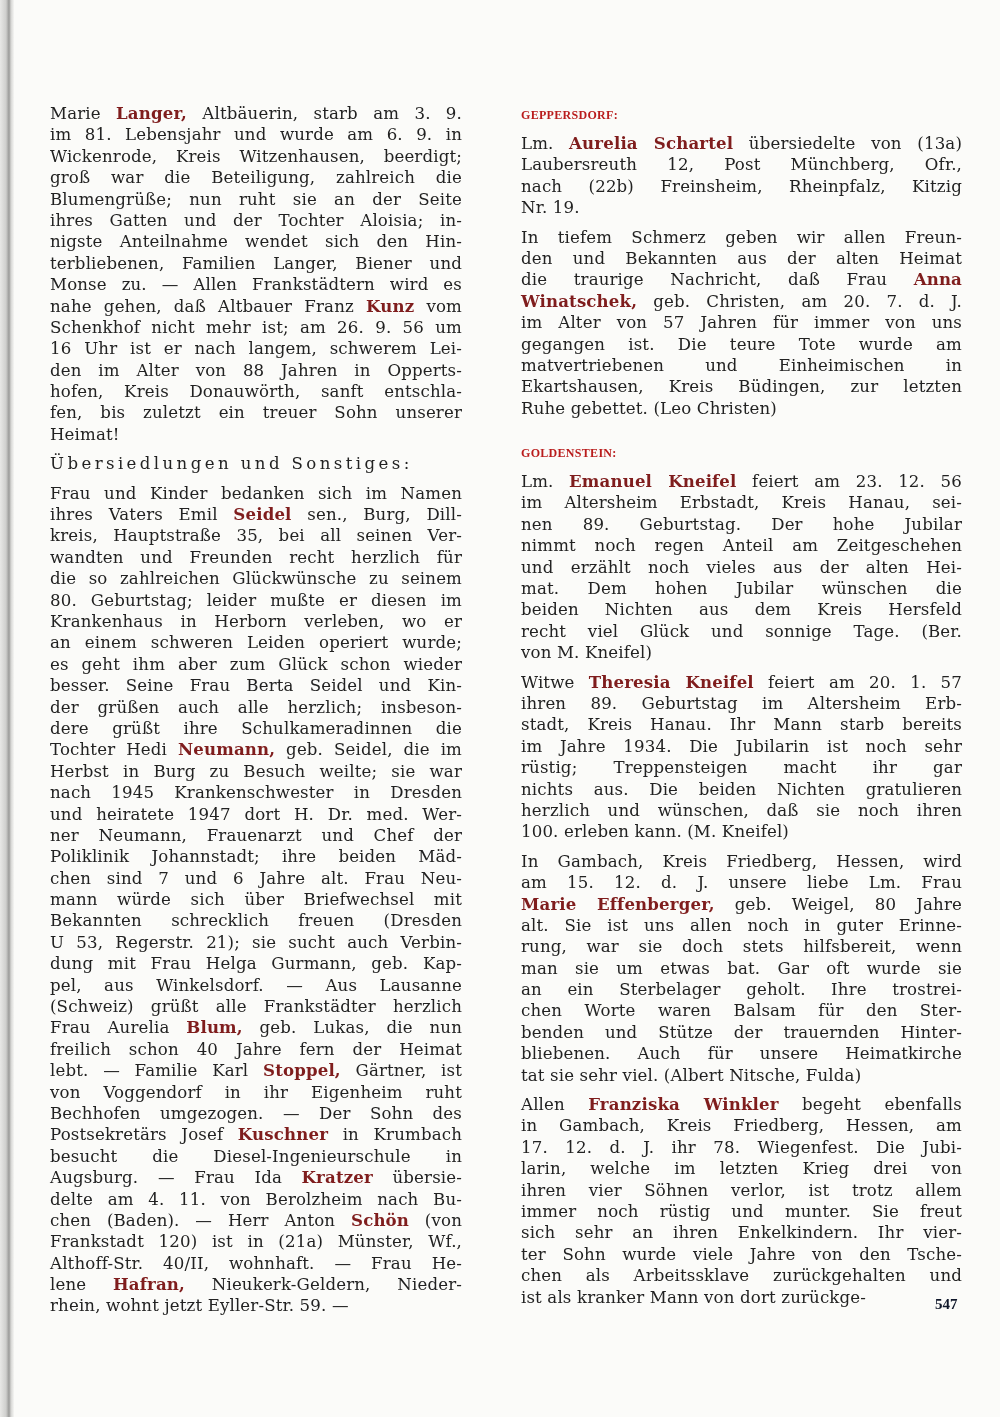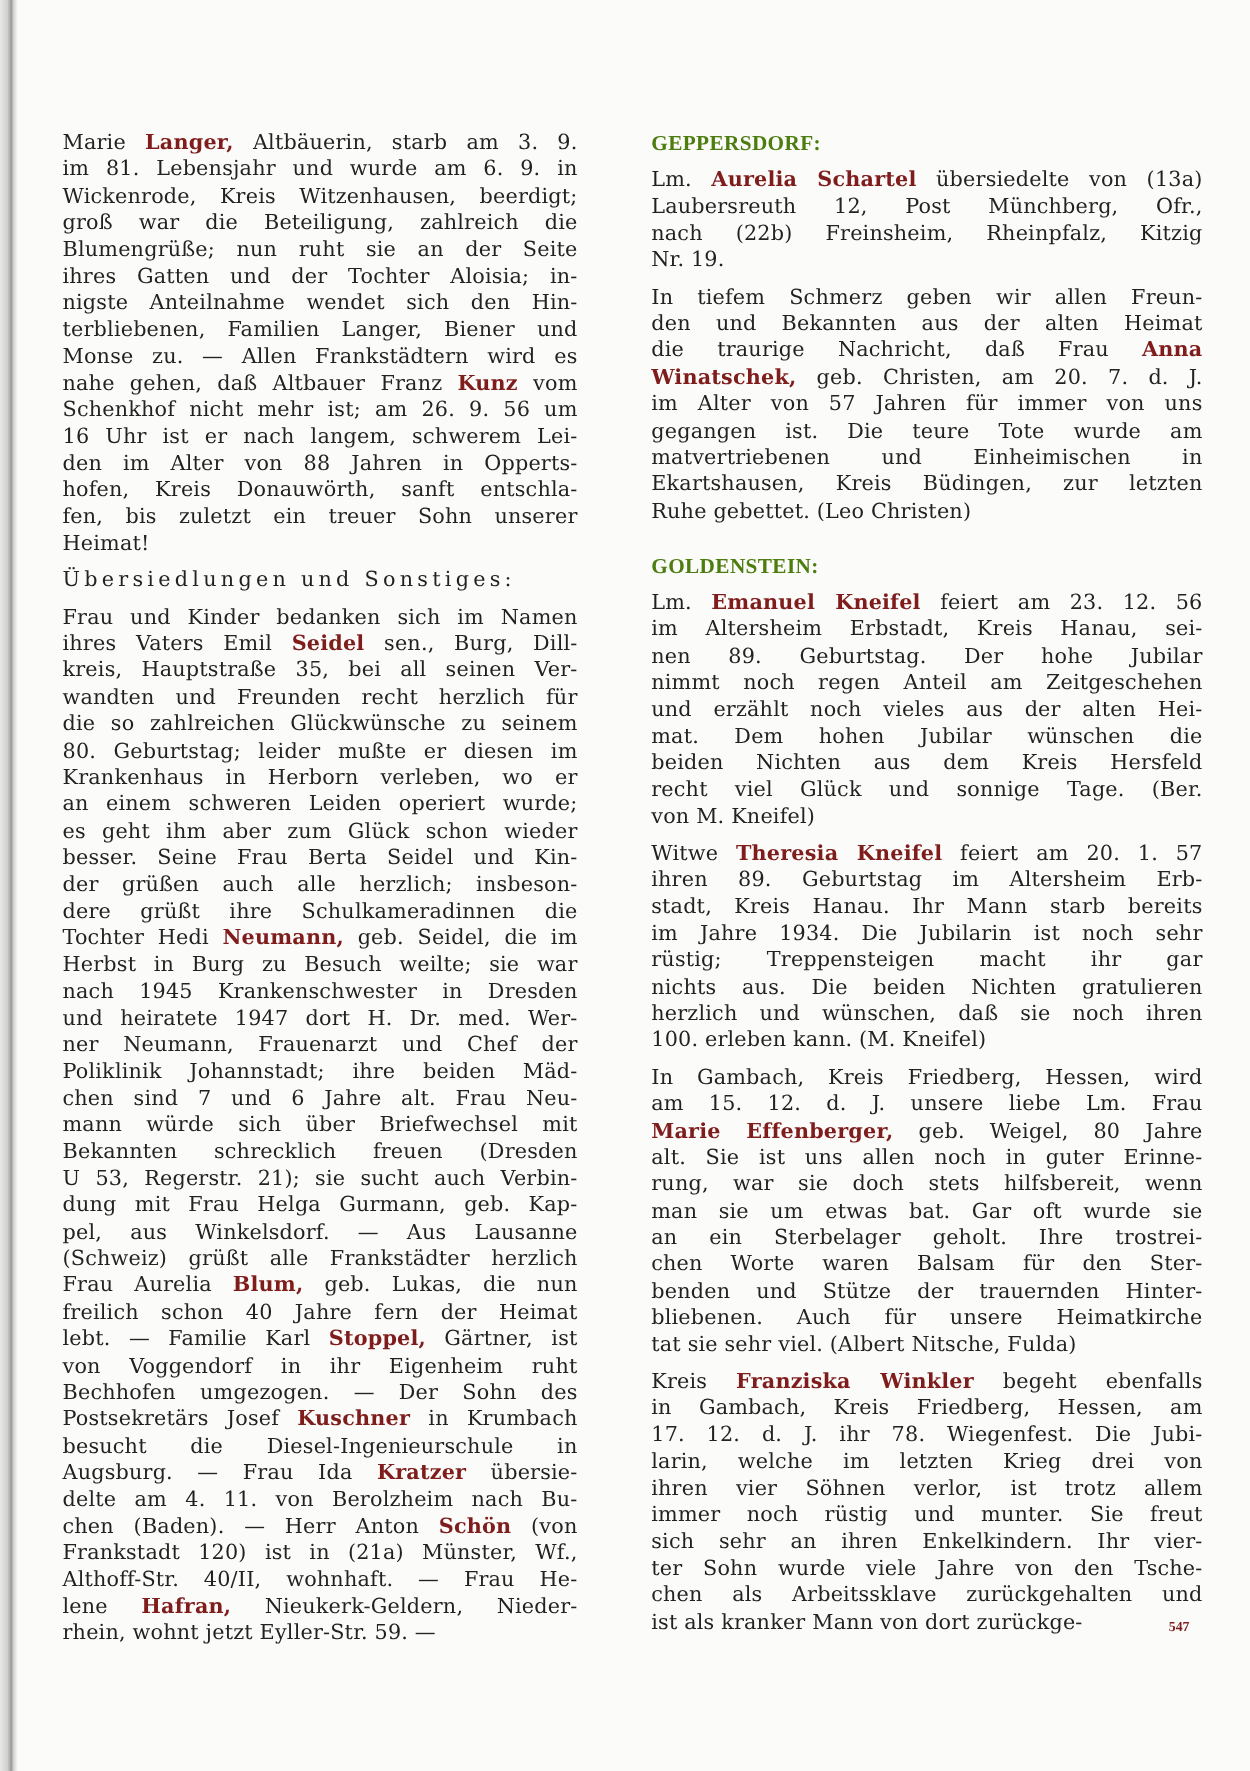--- a/index.html
+++ b/index.html
@@ -21,28 +21,28 @@
       display: block; height: 21.4px; line-height: 21.4px;
       font-size: 16.6px; white-space: nowrap;
       text-align: justify; text-align-last: justify;
       letter-spacing: 0.15px;
     }
     .line.last { text-align-last: left; }
     .line b { font-weight: bold; color: #7f1d1d; }
     .spaced .line { letter-spacing: 3.4px; }
     .heading {
       font-family: "Liberation Serif", "DejaVu Serif", serif;
-      font-weight: bold; font-size: 17px; letter-spacing: 0.3px;
-      color: #4d7c0f; height: 24px; line-height: 24px; margin: 0 0 6px 0;
+      font-weight: bold; font-size: 12px; letter-spacing: 0.3px;
+      color: #b91c1c; height: 24px; line-height: 24px; margin: 0 0 6px 0;
     }
     .gap-heading { margin-top: 22px; }
     .page-number {
       position: absolute; left: 935px; top: 1296px;
       font-family: "Liberation Serif", "DejaVu Serif", serif;
-      font-weight: bold; font-size: 11px; color: #7f1d1d;
+      font-weight: bold; font-size: 15px; color: #0f172a;
     }
   </style>
 </head>
 <body>
 
 <div class="binding"></div>
 
 <div class="col col-left" id="col-left">
     <div class="para">
       <span class="line"><span>Marie </span><b>Langer,</b><span> Altbäuerin, starb am 3. 9.</span></span>
@@ -155,21 +155,21 @@
       <span class="line"><span>alt. Sie ist uns allen noch in guter Erinne-</span></span>
       <span class="line"><span>rung, war sie doch stets hilfsbereit, wenn</span></span>
       <span class="line"><span>man sie um etwas bat. Gar oft wurde sie</span></span>
       <span class="line"><span>an ein Sterbelager geholt. Ihre trostrei-</span></span>
       <span class="line"><span>chen Worte waren Balsam für den Ster-</span></span>
       <span class="line"><span>benden und Stütze der trauernden Hinter-</span></span>
       <span class="line"><span>bliebenen. Auch für unsere Heimatkirche</span></span>
       <span class="line last"><span>tat sie sehr viel. (Albert Nitsche, Fulda)</span></span>
     </div>
     <div class="para">
-      <span class="line"><span>Kreis </span><b>Franziska Winkler</b><span> begeht ebenfalls</span></span>
+      <span class="line"><span>Allen </span><b>Franziska Winkler</b><span> begeht ebenfalls</span></span>
       <span class="line"><span>in Gambach, Kreis Friedberg, Hessen, am</span></span>
       <span class="line"><span>17. 12. d. J. ihr 78. Wiegenfest. Die Jubi-</span></span>
       <span class="line"><span>larin, welche im letzten Krieg drei von</span></span>
       <span class="line"><span>ihren vier Söhnen verlor, ist trotz allem</span></span>
       <span class="line"><span>immer noch rüstig und munter. Sie freut</span></span>
       <span class="line"><span>sich sehr an ihren Enkelkindern. Ihr vier-</span></span>
       <span class="line"><span>ter Sohn wurde viele Jahre von den Tsche-</span></span>
       <span class="line"><span>chen als Arbeitssklave zurückgehalten und</span></span>
       <span class="line last"><span>ist als kranker Mann von dort zurückge-</span></span>
     </div>

